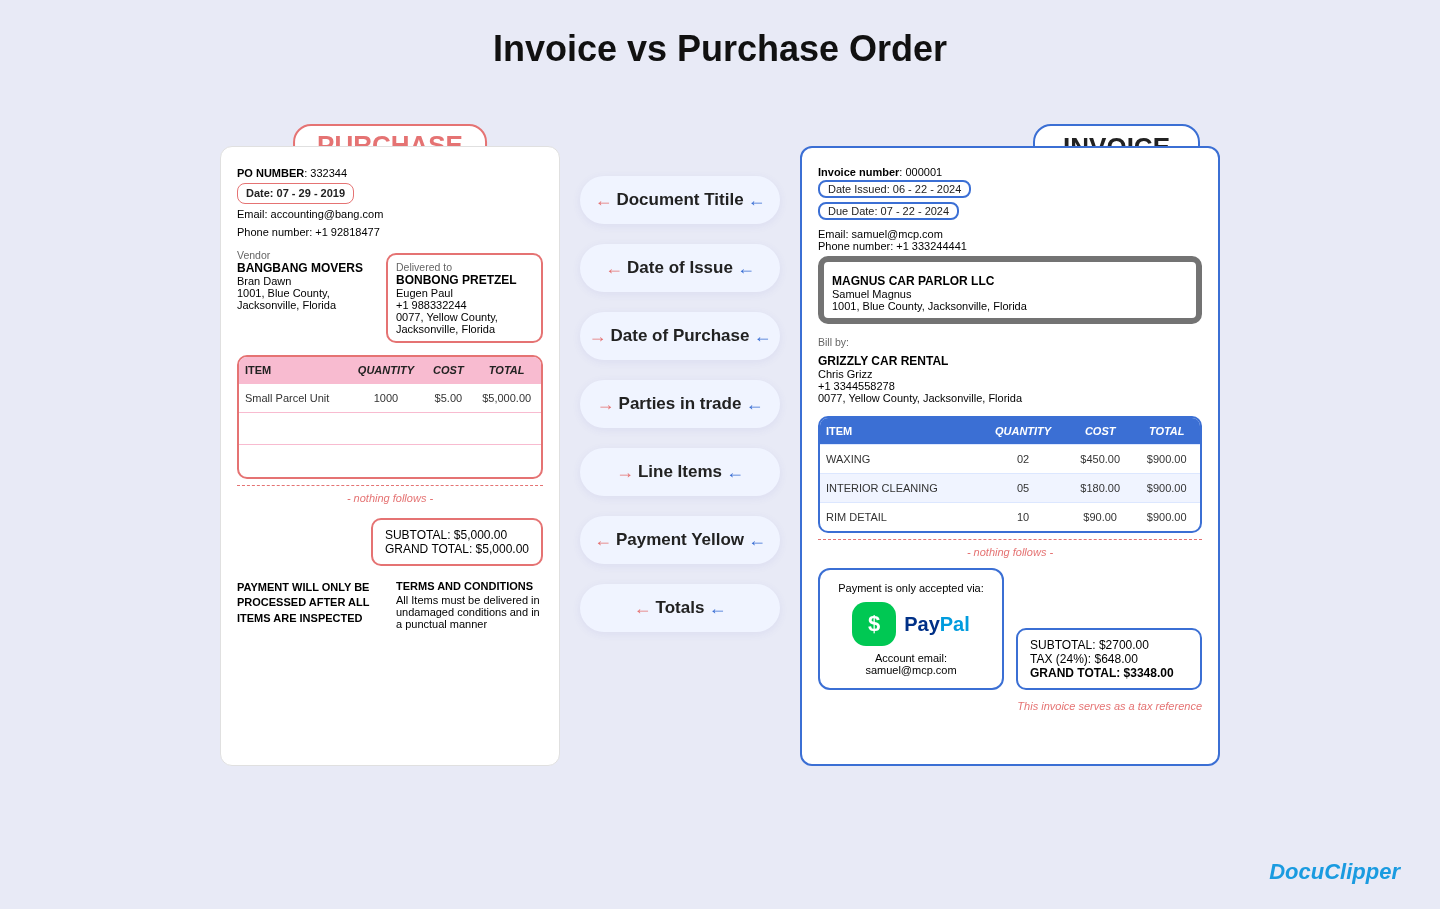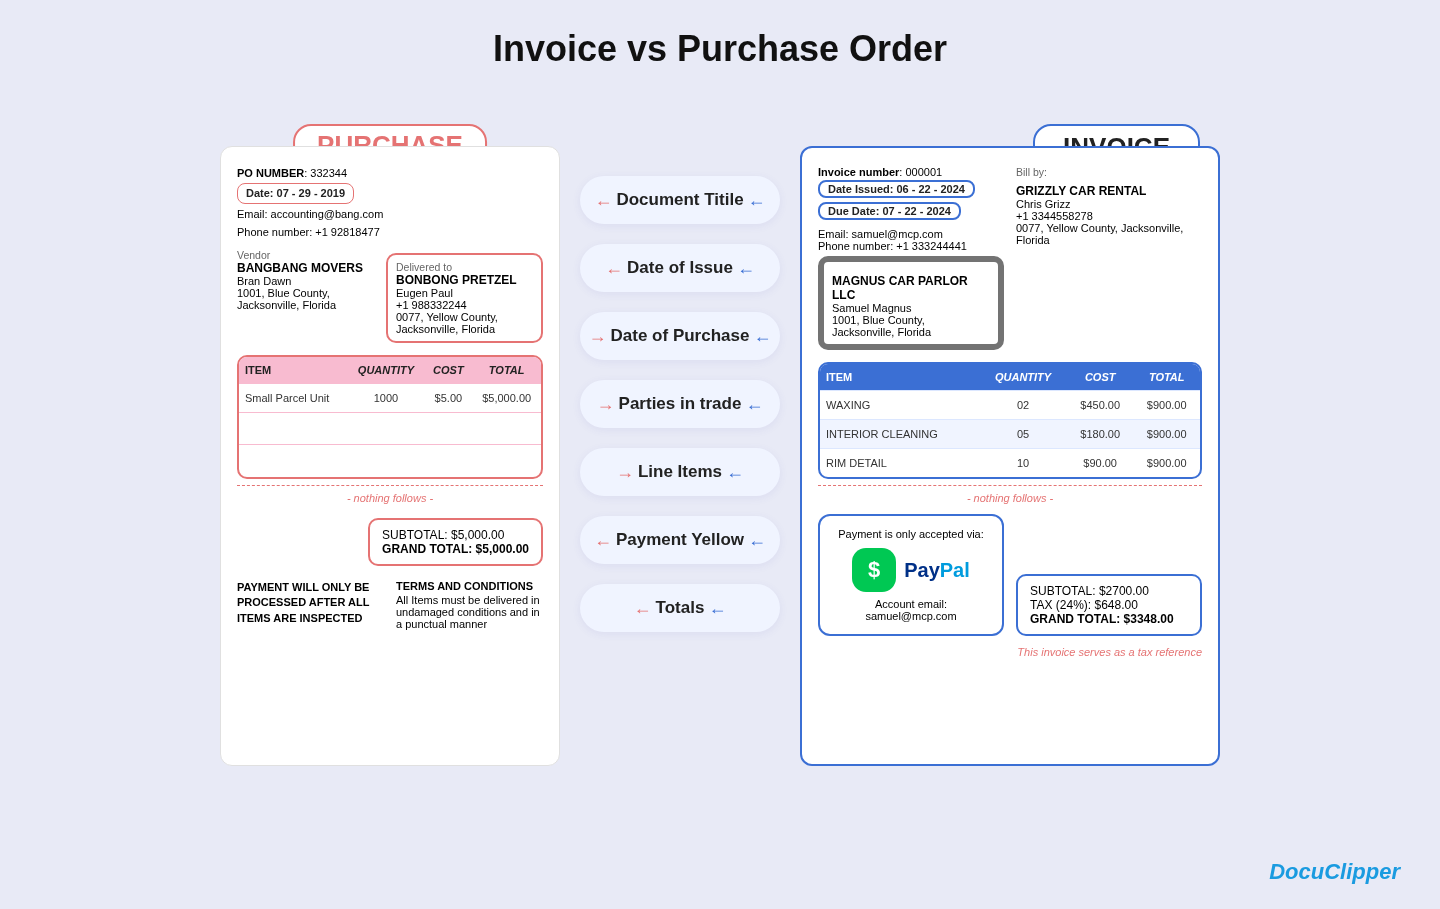--- a/index.html
+++ b/index.html
@@ -188,33 +188,33 @@
       border: 2px solid #3b6fd4;
       width: 420px;
       min-height: 620px;
       padding: 18px 16px 14px 16px;
       position: relative;
       flex-shrink: 0;
     }
 
     .inv-header-info {
       display: flex;
-      flex-direction: row;
+      flex-direction: column;
       gap: 12px;
       font-size: 11px;
     }
     .inv-left-info { flex: 1; }
     .inv-right-info { flex: 1; }
     .inv-number { font-weight: bold; }
     .inv-date-issued-box, .inv-due-date-box {
       display: inline-block;
       border: 2px solid #3b6fd4;
       border-radius: 8px;
       padding: 1px 8px;
-      font-weight: bold;
+      font-weight: normal;
       font-size: 11px;
       color: #222;
       margin: 2px 0;
     }
     .inv-company-name { font-weight: bold; font-size: 12px; margin-top: 6px; }
 
     .inv-bill-box {
       border: 6px solid #737373;
       border-radius: 10px;
       padding: 6px 8px;
@@ -456,21 +456,21 @@
             </tr>
           </tbody>
         </table>
       </div>
 
       <div class="po-nothing">- nothing follows -</div>
 
       <div style="display:flex;justify-content:flex-end;margin-top:4px;">
         <div class="po-subtotal-box">
           <div>SUBTOTAL: $5,000.00</div>
-          <div style="font-weight:bold;">GRAND TOTAL: $5,000.00</div>
+          <div style="font-weight:normal;">GRAND TOTAL: $5,000.00</div>
         </div>
       </div>
 
       <div class="po-footer">
         <div class="po-footer-left">PAYMENT WILL ONLY BE PROCESSED AFTER ALL ITEMS ARE INSPECTED</div>
         <div class="po-footer-right">
           <div class="terms-title">TERMS AND CONDITIONS</div>
           <div>All Items must be delivered in undamaged conditions and in a punctual manner</div>
         </div>
       </div>

